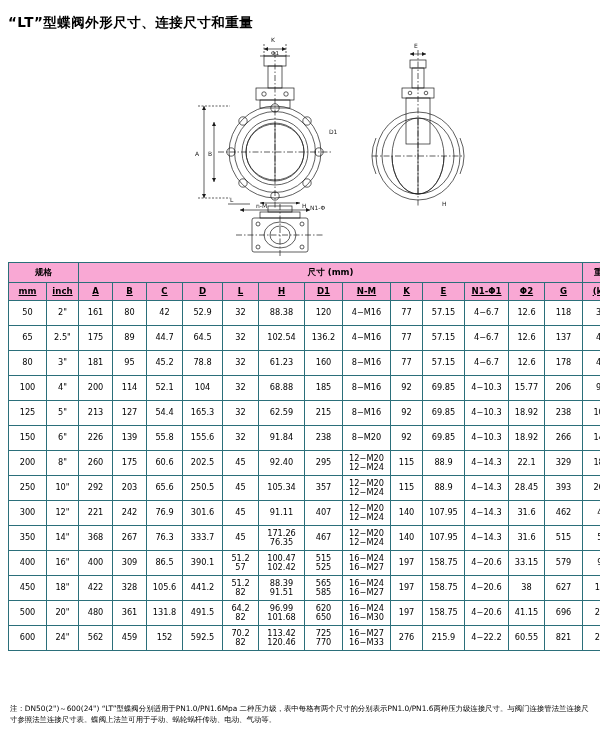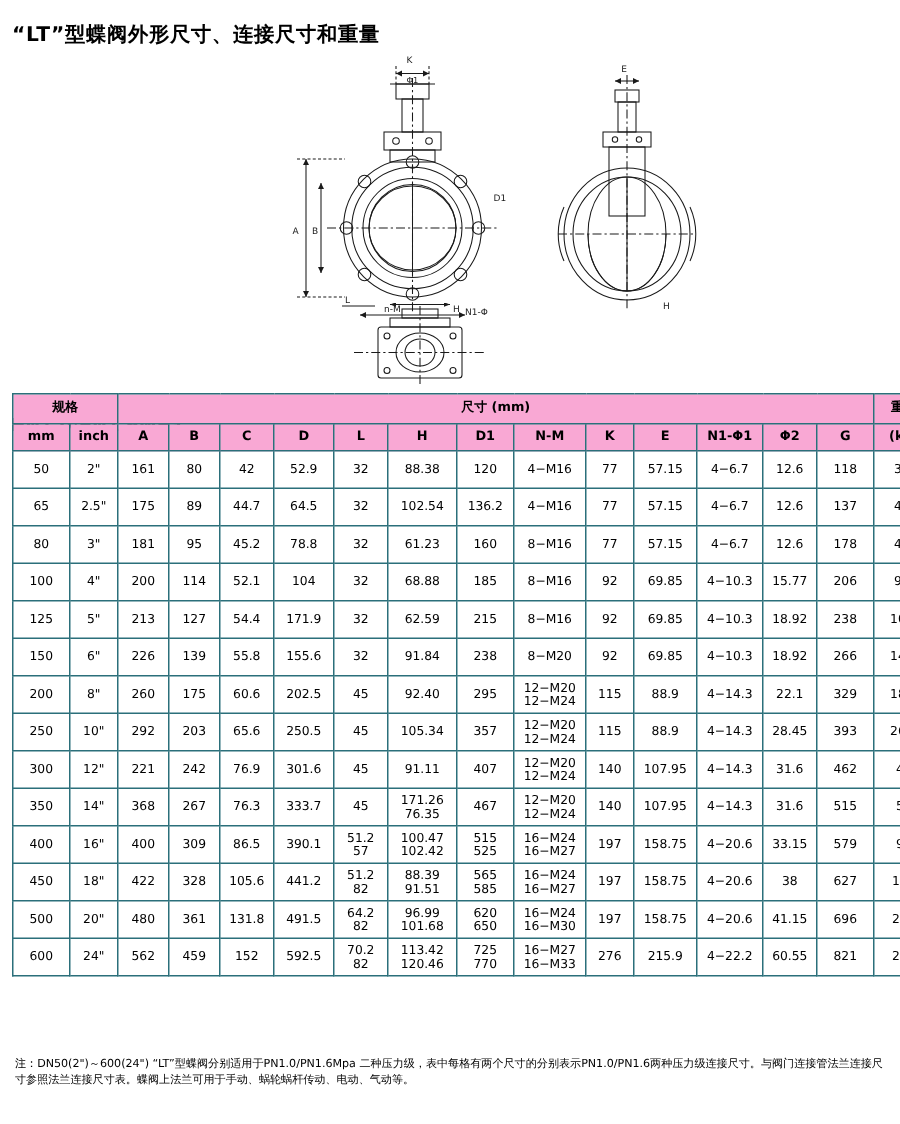--- a/index.html
+++ b/index.html
@@ -44,21 +44,21 @@
     height:24px;
     line-height:1.15;
     color:#000;
   }
   thead th{
     background:#f9a8d4;
     font-weight:bold;
     font-size:8.6px;
     height:19px;
   }
-  thead tr.h2 th{height:17px;}
+  thead tr.h2 th{height:17px;text-decoration:underline;}
   tbody td{background:#ffffff;}
   .two-line span{display:block;}
 
   
   .notes{
     position:absolute;left:10px;top:703px;width:582px;
     font-size:7.4px;line-height:1.5;color:#000;
   }
   .notes p{margin:0 0 1px 0;text-indent:0;}
 
@@ -335,21 +335,21 @@
             <td>15.77</td>
             <td>206</td>
             <td>9.0</td>
           </tr>
           <tr>
             <td>125</td>
             <td>5"</td>
             <td>213</td>
             <td>127</td>
             <td>54.4</td>
-            <td>171.9</td>
+            <td>165.3</td>
             <td>32</td>
             <td>62.59</td>
             <td>215</td>
             <td class="two-line">
               <span>8−M16</span>
             </td>
             <td>92</td>
             <td>69.85</td>
             <td class="two-line">
               <span>4−10.3</span>

